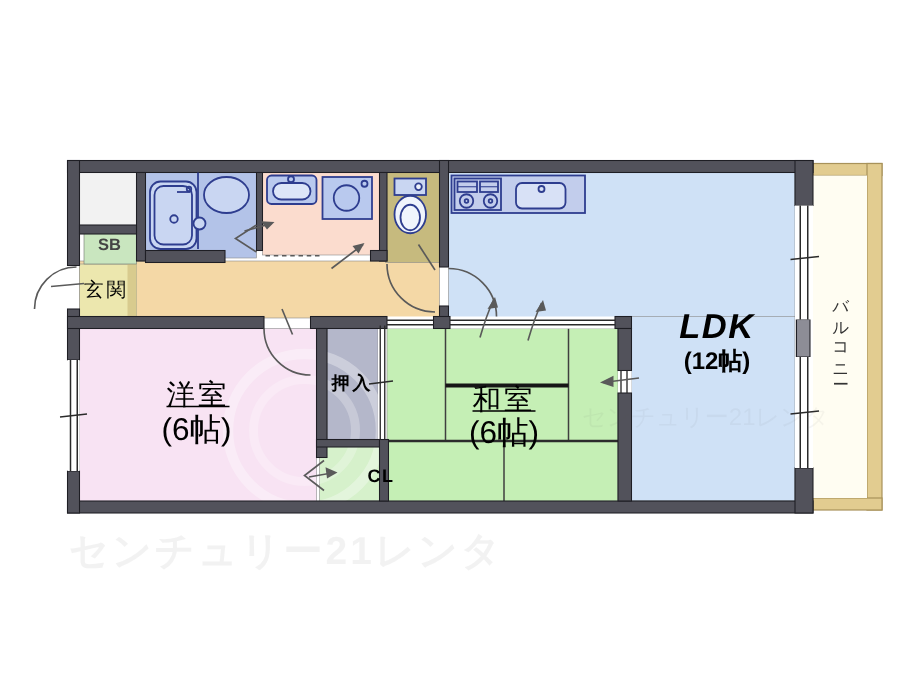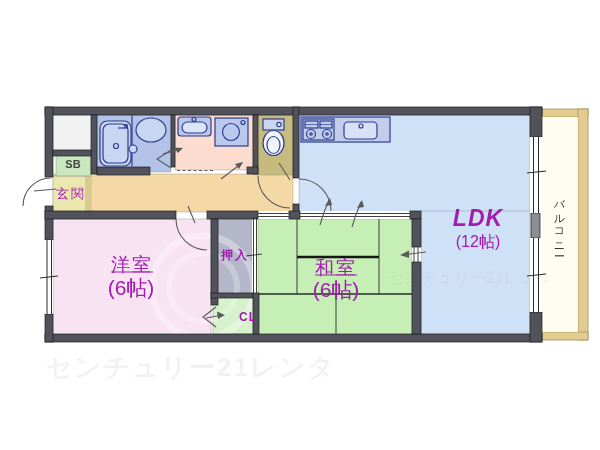--- a/index.html
+++ b/index.html
@@ -1,19 +1,19 @@
 <!DOCTYPE html>
 <html><head>
 <meta charset="utf-8">
 <style>
   html,body{margin:0;padding:0;background:#ffffff;}
   .canvas{position:relative;width:600px;height:450px;background:#ffffff;overflow:hidden;
           font-family:"Liberation Sans","DejaVu Sans",sans-serif;}
   .plan-svg{position:absolute;left:0;top:0;}
-  .lbl{position:absolute;transform:translate(-50%,-50%);color:#a21caf;white-space:nowrap;
+  .lbl{position:absolute;transform:translate(-50%,-50%);color:#000000;white-space:nowrap;
        font-family:"Liberation Sans","DejaVu Sans",sans-serif;line-height:1;}
   .lbl-ldk{font-size:23px;font-weight:700;letter-spacing:1px;}
   .lbl-size-lg{font-size:16px;}
   .lbl-room{font-size:19px;letter-spacing:2px;text-decoration:underline;}
   .lbl-size{font-size:21px;}
   .lbl-small{font-size:12px;letter-spacing:2px;}
   .lbl-cl{font-size:12px;font-weight:700;letter-spacing:1px;}
   .lbl-sb{font-size:11px;font-weight:700;color:#444;}
   .lbl-genkan{font-size:13px;letter-spacing:2px;}
   .lbl-balcony{font-size:11px;color:#333;letter-spacing:2px;
@@ -207,27 +207,27 @@
     <polygon points="243,162 235,164 239,169"></polygon>
     <polygon points="183,148 174,147.5 178,153"></polygon>
     <polygon points="330,198 325,206 332,205"></polygon>
     <polygon points="362,200 357,208 364,207"></polygon>
     <polygon points="400,255 409,250.5 409,258"></polygon>
     <polygon points="225,315 217,311.5 218,319"></polygon>
   </g>
 </svg>
 
   <div class="lbl lbl-ldk" style="left:478px;top:218px;font-style:italic;">LDK</div>
-  <div class="lbl lbl-size-lg" style="left:478px;top:242px;">(12帖)</div>
+  <div class="lbl lbl-size-lg" style="left:478px;top:242px;font-weight:bold;">(12帖)</div>
   <div class="lbl lbl-room" style="left:132px;top:264px;">洋室</div>
   <div class="lbl lbl-size" style="left:131px;top:287px;">(6帖)</div>
   <div class="lbl lbl-room" style="left:336px;top:267px;">和室</div>
   <div class="lbl lbl-size" style="left:336px;top:289px;">(6帖)</div>
   <div class="lbl lbl-small" style="left:235px;top:255px;font-weight:bold;">押入</div>
-  <div class="lbl lbl-cl" style="left:248px;top:317px;">CL</div>
+  <div class="lbl lbl-cl" style="left:234px;top:317px;padding-left:40px;">CL</div>
   <div class="lbl lbl-sb" style="left:73px;top:164px;">SB</div>
   <div class="lbl lbl-genkan" style="left:71px;top:193px;">玄関</div>
   <div class="lbl lbl-balcony" style="left:559px;top:222px;">バルコニー</div>
 
   <div class="wm-mid">センチュリー21レンタ</div>
   <div class="wm-bottom">センチュリー21レンタ</div>
 
 </div>
 
 </body></html>

